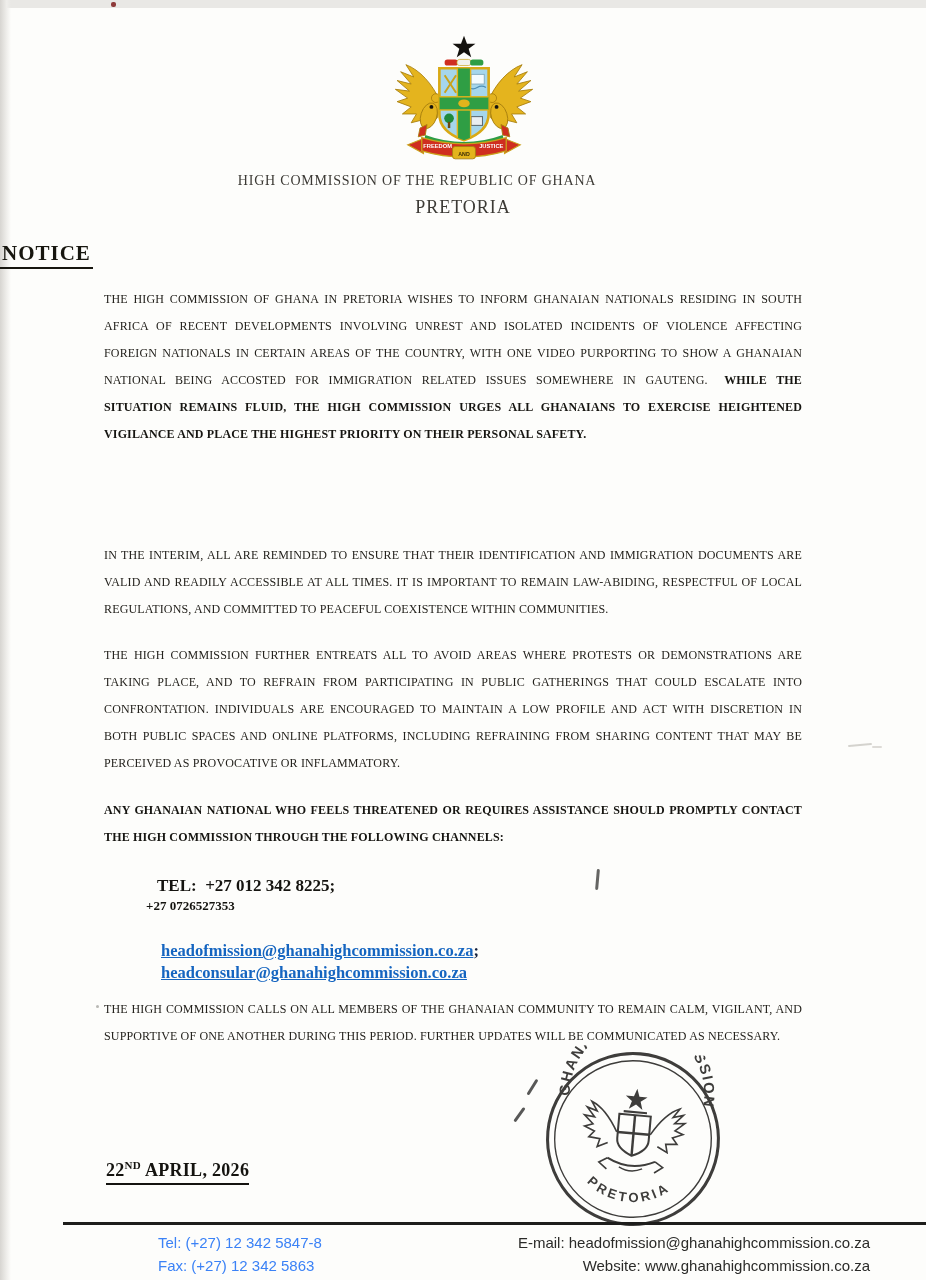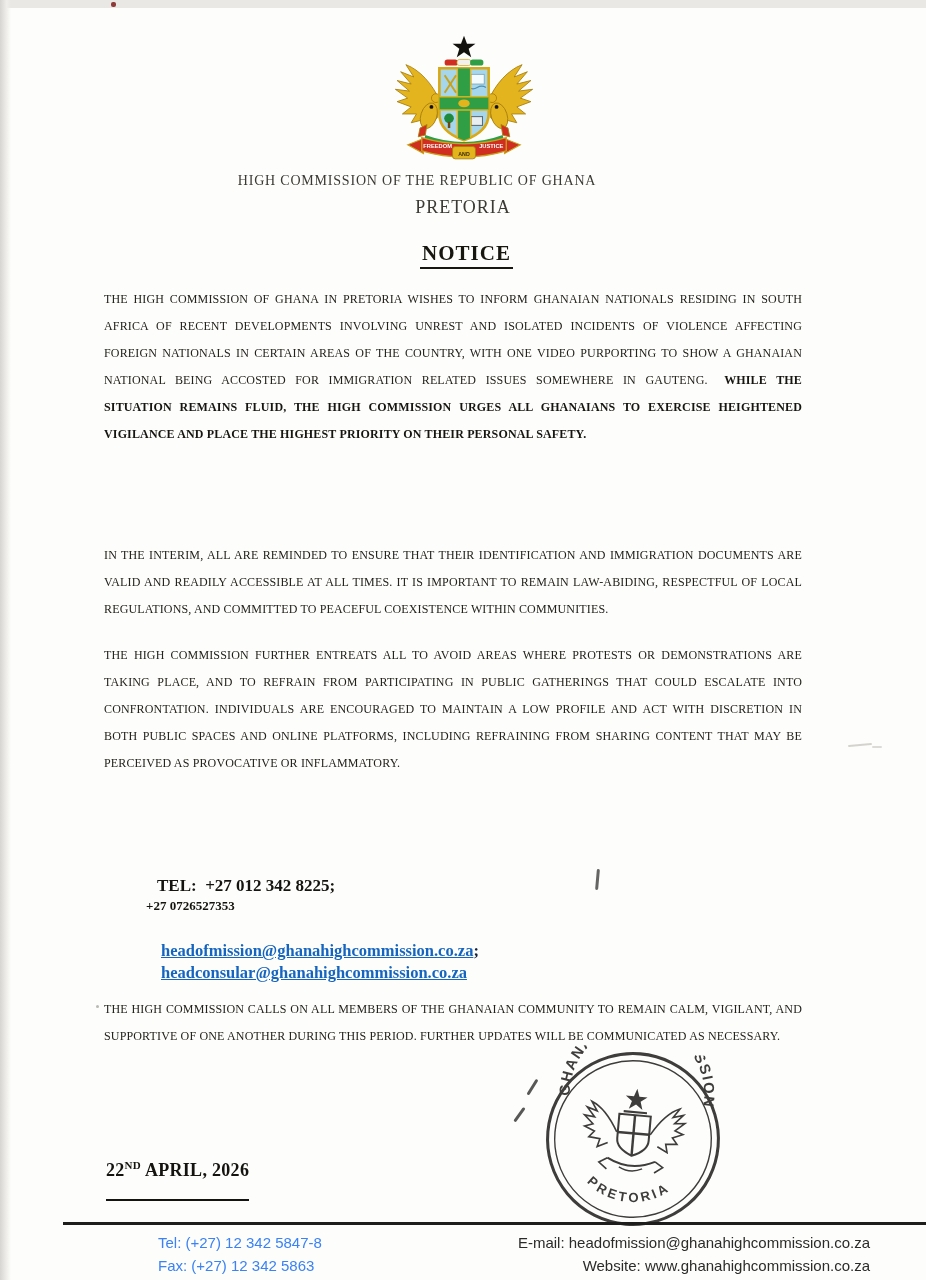--- a/index.html
+++ b/index.html
@@ -21,21 +21,21 @@
   .faint-squiggle .s1{position:absolute;left:0;top:2px;width:24px;height:2px;background:#b4b1aa;
                       border-radius:2px;transform:rotate(-5deg);}
   .faint-squiggle .s2{position:absolute;left:24px;top:4px;width:10px;height:2px;background:#c4c1ba;border-radius:2px;}
 
   
   .crest{position:absolute;left:376px;top:30px;width:176px;height:138px;}
   .org-name{position:absolute;left:0;top:173px;width:834px;text-align:center;
             font-size:14px;letter-spacing:0.8px;color:#3c3a35;}
   .org-city{position:absolute;left:0;top:197px;width:926px;text-align:center;
             font-size:18px;letter-spacing:1px;color:#3c3a35;}
-  .notice-wrap{position:absolute;left:8px;top:241px;width:917px;text-align:center;}
+  .notice-wrap{position:absolute;left:0;top:241px;width:917px;}
   .notice-title{display:inline-block;font-size:21px;font-weight:700;letter-spacing:1px;color:#17160f;
                 border-bottom:2.6px solid #17160f;padding:0 2px 1px 2px;}
 
   
   .para{position:absolute;left:104px;width:698px;text-align:justify;
         font-size:12px;line-height:27px;letter-spacing:0.15px;color:#24221d;}
   .para.bold{font-weight:700;color:#161511;}
   .bold-run{font-weight:700;color:#161511;padding-left:7px;}
   .p1{top:286px;} .p2{top:463px;} .p3{top:542px;} .p4{top:642px;} .p5{top:797px;}
   .closing{top:996px;}
@@ -43,21 +43,21 @@
   
   .tel1{position:absolute;left:157px;top:876px;font-size:17px;font-weight:700;color:#14130f;white-space:pre;}
   .tel2{position:absolute;left:146px;top:898px;font-size:13px;font-weight:700;color:#14130f;}
   .emails{position:absolute;left:161px;top:940px;font-size:16.5px;font-weight:700;line-height:22px;}
   .email-link{color:#1565c0;text-decoration:underline;cursor:pointer;}
   .email-sep{color:#14213d;text-decoration:none;}
 
   
   .date-wrap{position:absolute;left:106px;top:1159px;}
   .date-text{display:inline-block;font-size:18px;font-weight:700;color:#14130f;
-             border-bottom:2.4px solid #14130f;padding-bottom:18px;letter-spacing:0.3px;}
+             border-bottom:2.4px solid #14130f;padding-bottom:2px;letter-spacing:0.3px;}
   .date-ord{vertical-align:super;font-size:11px;}
 
   
   .stamp{position:absolute;left:544px;top:1050px;width:178px;height:178px;transform:rotate(5deg);opacity:.92;}
 
   
   .footer-rule{position:absolute;left:63px;top:1222px;width:863px;height:2.6px;background:#1d1d1b;}
   .footer-left{position:absolute;left:114px;top:1231px;font-family:"Liberation Sans",sans-serif;
                font-size:15px;line-height:23px;color:#3b82f6;margin-left:44px;}
   .footer-right{position:absolute;right:56px;top:1231px;text-align:right;
@@ -152,20 +152,21 @@
   <div class="notice-wrap">
     <span class="notice-title">NOTICE</span>
   </div>
 
   <div class="para p1">
     <span>THE HIGH COMMISSION OF GHANA IN PRETORIA WISHES TO INFORM GHANAIAN NATIONALS RESIDING IN SOUTH AFRICA OF RECENT DEVELOPMENTS INVOLVING UNREST AND ISOLATED INCIDENTS OF VIOLENCE AFFECTING FOREIGN NATIONALS IN CERTAIN AREAS OF THE COUNTRY, WITH ONE VIDEO PURPORTING TO SHOW A GHANAIAN NATIONAL BEING ACCOSTED FOR IMMIGRATION RELATED ISSUES SOMEWHERE IN GAUTENG.</span>
     <span class="bold-run">WHILE THE SITUATION REMAINS FLUID, THE HIGH COMMISSION URGES ALL GHANAIANS TO EXERCISE HEIGHTENED VIGILANCE AND PLACE THE HIGHEST PRIORITY ON THEIR PERSONAL SAFETY.</span>
   </div>
   <div class="para p3">IN THE INTERIM, ALL ARE REMINDED TO ENSURE THAT THEIR IDENTIFICATION AND IMMIGRATION DOCUMENTS ARE VALID AND READILY ACCESSIBLE AT ALL TIMES. IT IS IMPORTANT TO REMAIN LAW-ABIDING, RESPECTFUL OF LOCAL REGULATIONS, AND COMMITTED TO PEACEFUL COEXISTENCE WITHIN COMMUNITIES.</div>
   <div class="para p4">THE HIGH COMMISSION FURTHER ENTREATS ALL TO AVOID AREAS WHERE PROTESTS OR DEMONSTRATIONS ARE TAKING PLACE, AND TO REFRAIN FROM PARTICIPATING IN PUBLIC GATHERINGS THAT COULD ESCALATE INTO CONFRONTATION. INDIVIDUALS ARE ENCOURAGED TO MAINTAIN A LOW PROFILE AND ACT WITH DISCRETION IN BOTH PUBLIC SPACES AND ONLINE PLATFORMS, INCLUDING REFRAINING FROM SHARING CONTENT THAT MAY BE PERCEIVED AS PROVOCATIVE OR INFLAMMATORY.</div>
+  <div class="para bold p5">ANY GHANAIAN NATIONAL WHO FEELS THREATENED OR REQUIRES ASSISTANCE SHOULD PROMPTLY CONTACT THE HIGH COMMISSION THROUGH THE FOLLOWING CHANNELS:</div>
 
   <div class="tel1">TEL:  +27 012 342 8225;</div>
   <div class="tel2">+27 0726527353</div>
   <div class="emails">
     <div>
       <span class="email-link">headofmission@ghanahighcommission.co.za</span><span class="email-sep">;</span>
     </div>
     <div>
       <span class="email-link">headconsular@ghanahighcommission.co.za</span>
     </div>

